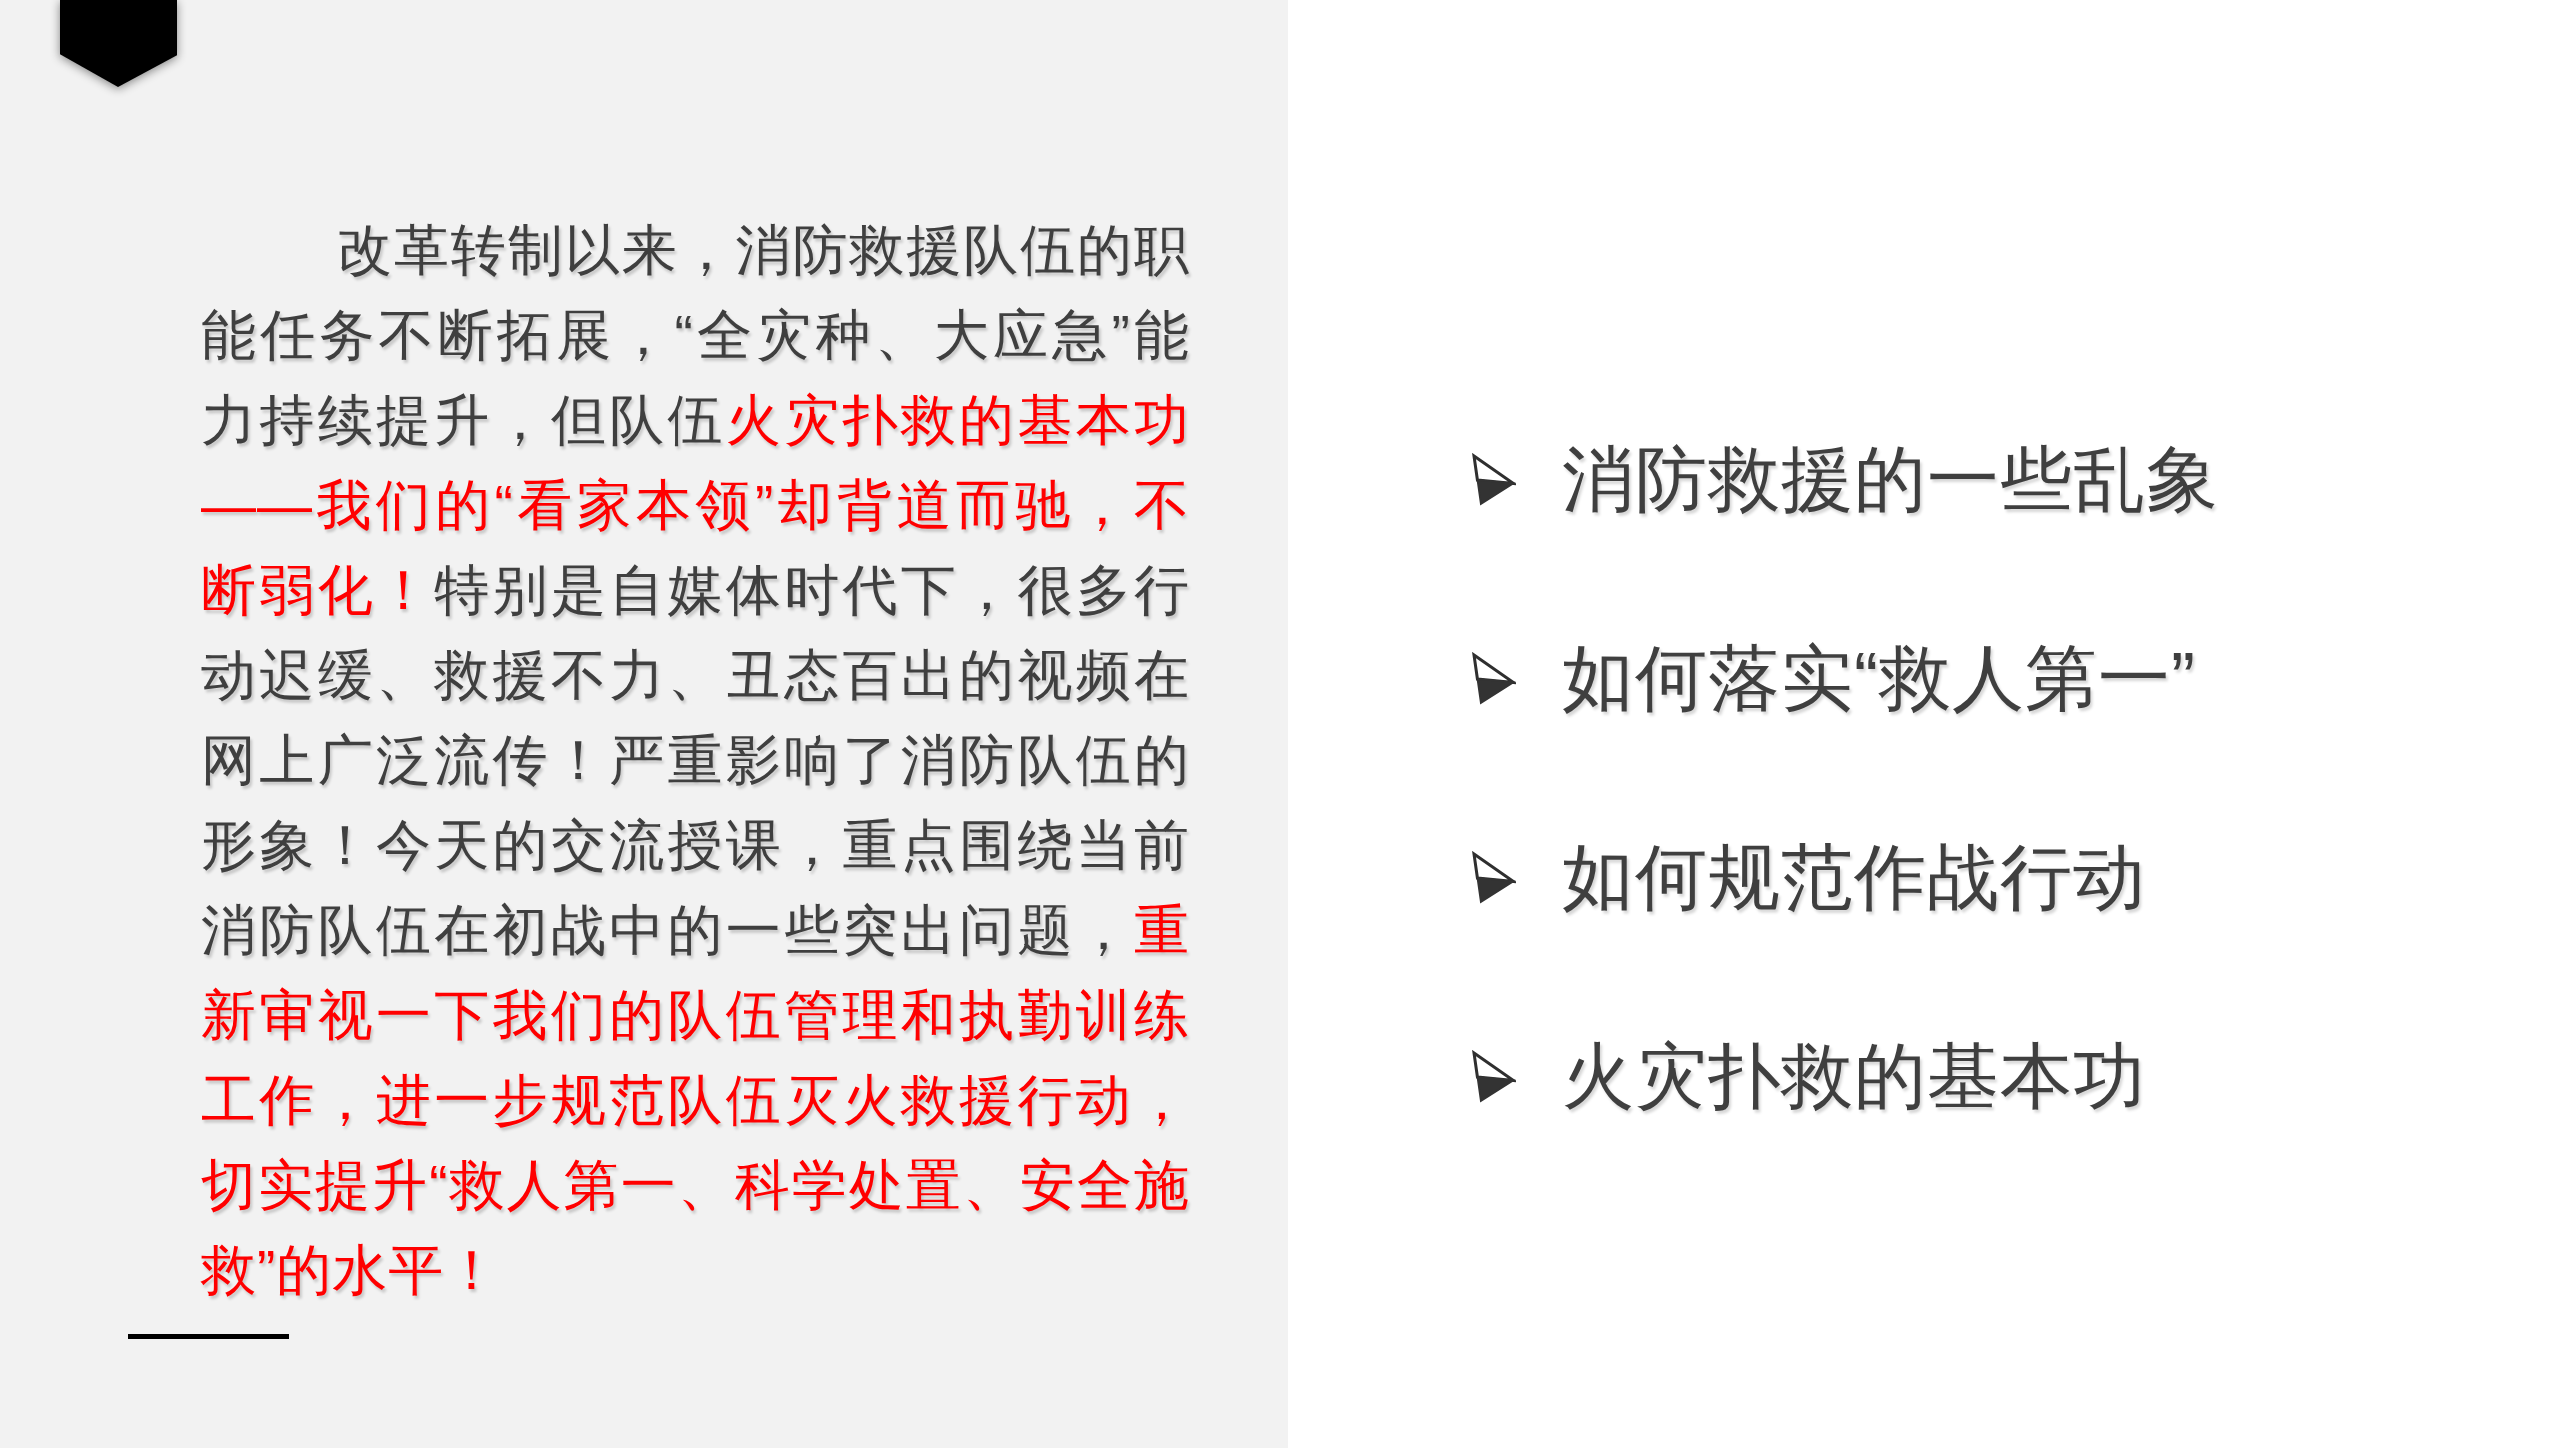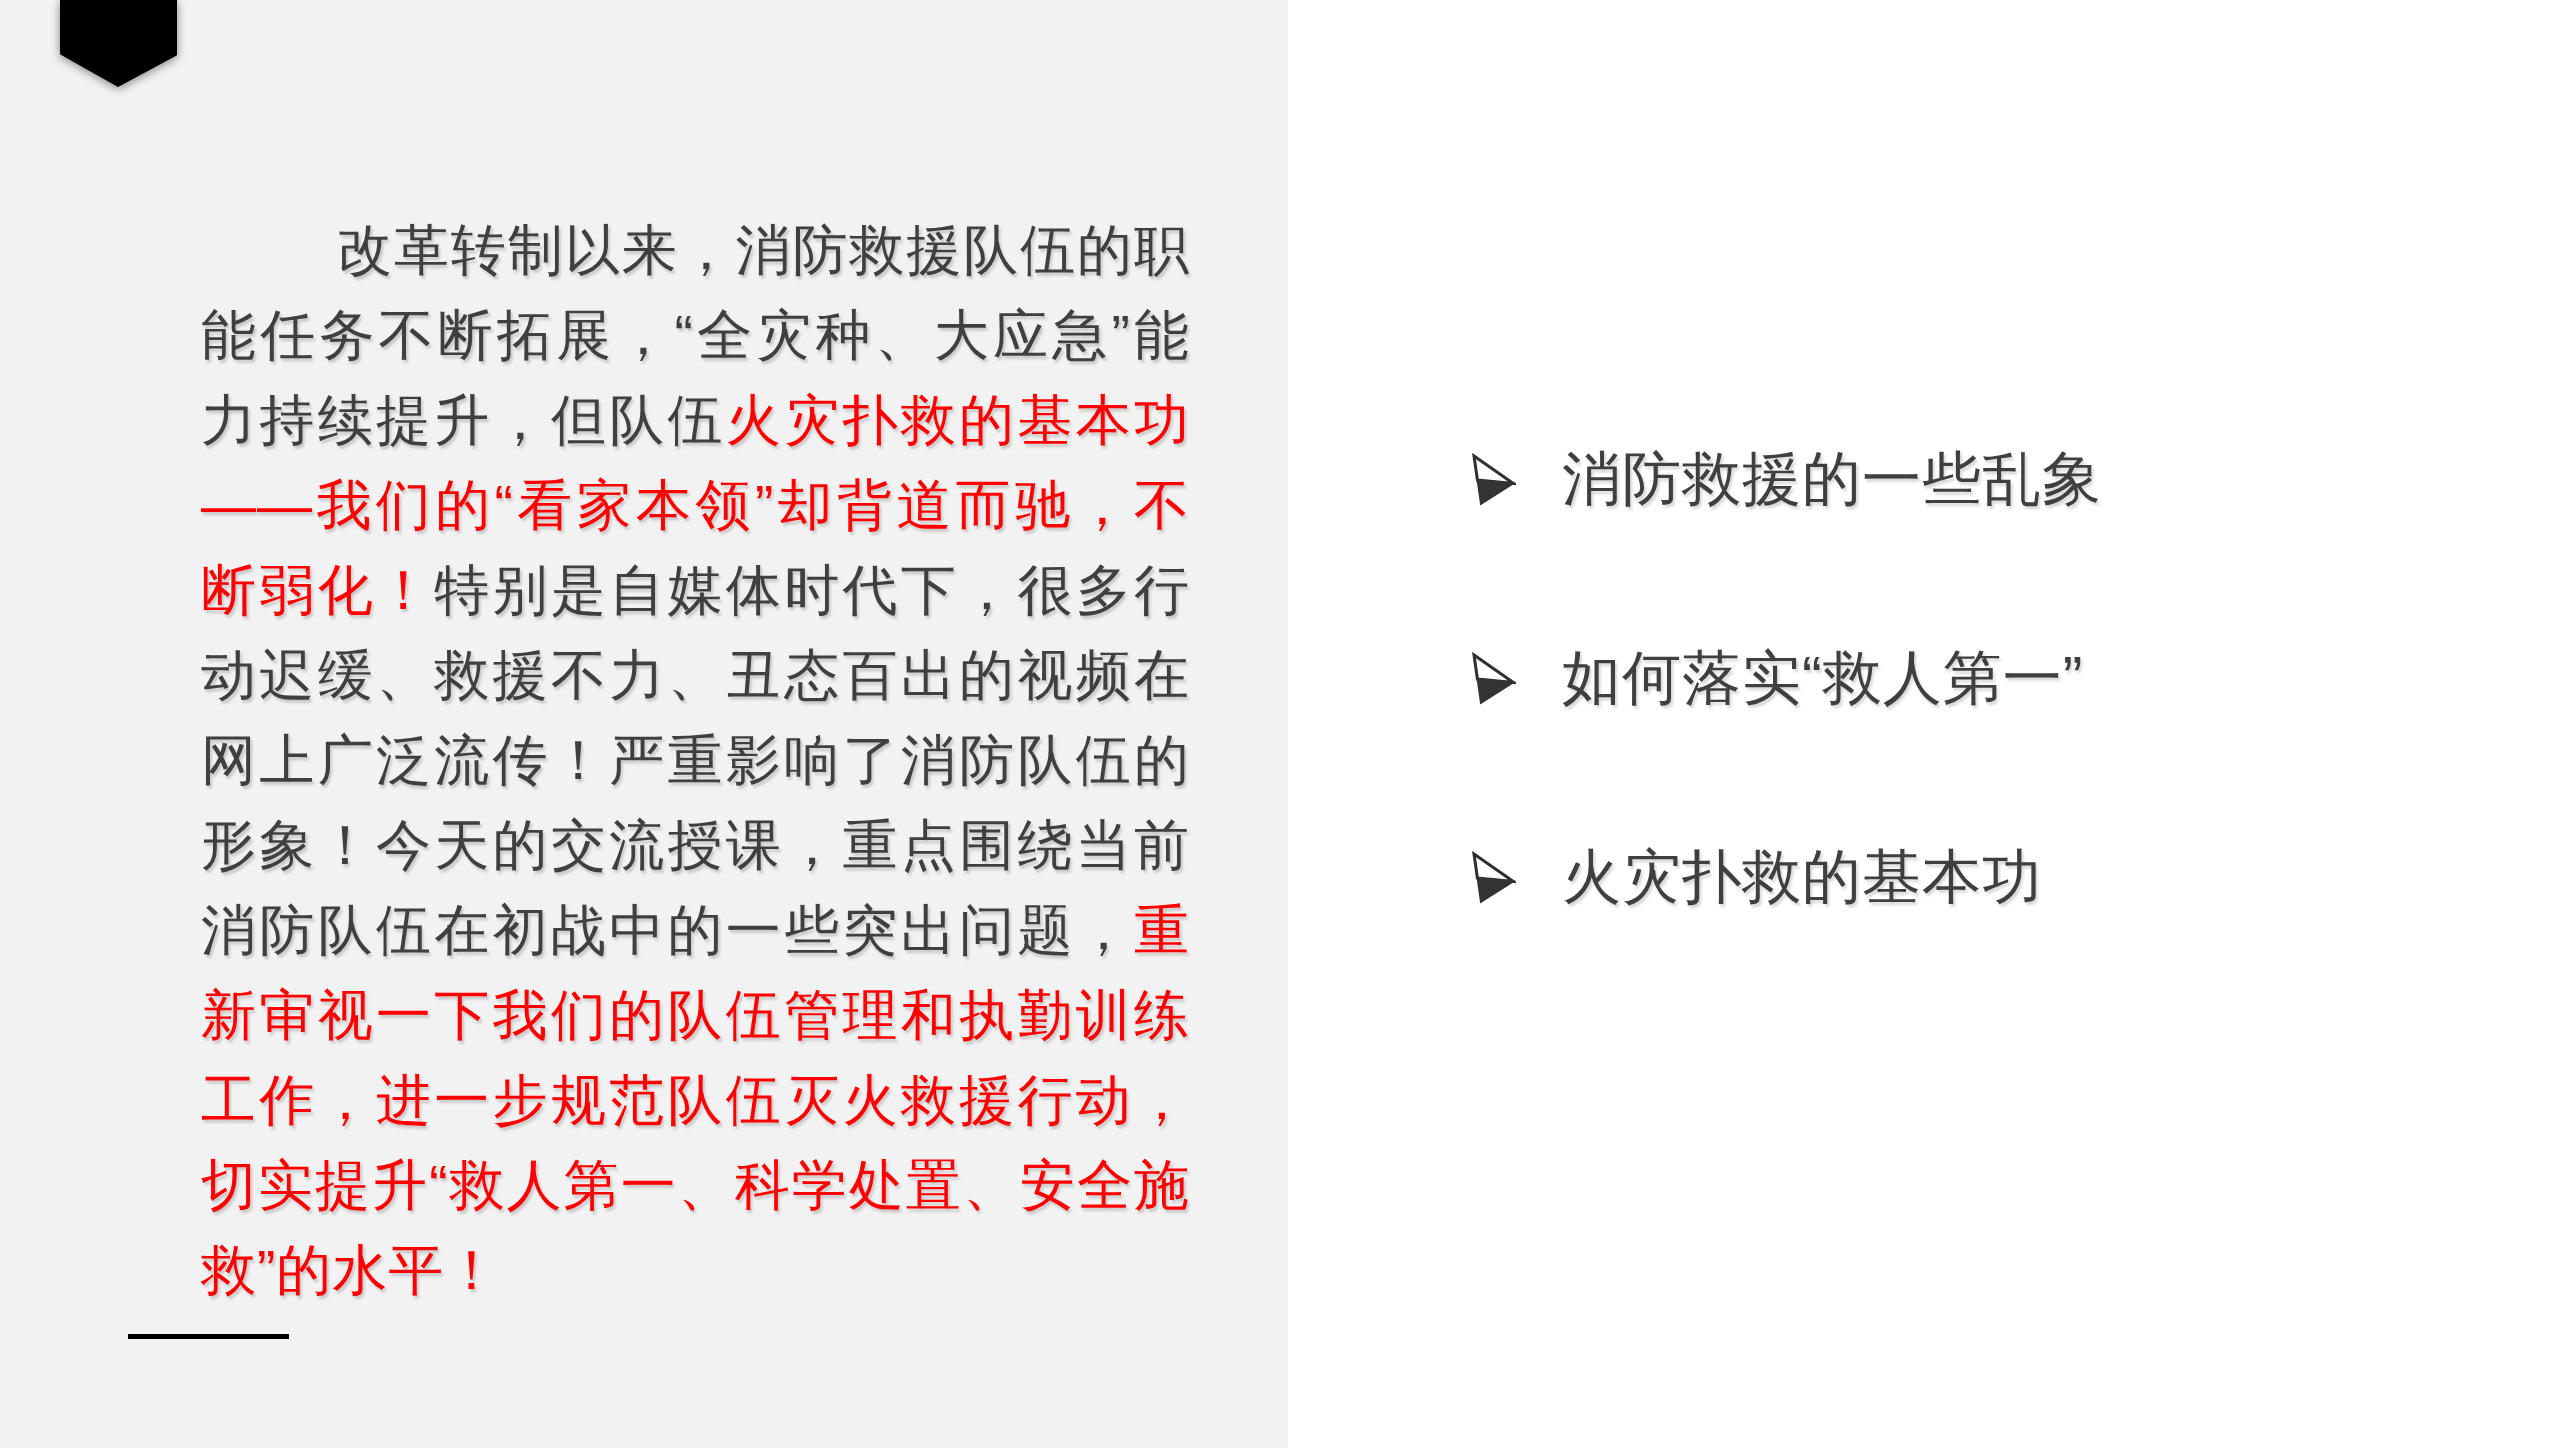--- a/index.html
+++ b/index.html
@@ -33,21 +33,21 @@
     width:161px;height:4.8px;
     background:var(--accent-black,#000);
   }
   .agenda{
     position:absolute;left:1468px;top:437px;
     margin:0;padding:0;list-style:none;
   }
   .agenda li{
     display:flex;align-items:center;
     height:85px;margin-bottom:114px;
-    font-size:59px;letter-spacing:1px;
+    font-size:72px;letter-spacing:1px;
     color:var(--text-dark,#3f3f3f);
     text-shadow:1.9px 2.9px 2.9px rgba(0,0,0,0.16);
     white-space:nowrap;
   }
   .arrow{width:48px;height:54px;margin-right:46px;flex:0 0 auto;}
   .diamonds{position:absolute;left:2442px;top:1348px;}
 </style>
 </head>
 <body>
 
@@ -73,20 +73,27 @@
   </li>
 
   <li>
     <svg class="arrow" viewBox="0 0 56 58" aria-hidden="true">
       <polygon points="7,1 53,33 11,29" fill="#ffffff" stroke="#2f2f2f" stroke-width="3.5" stroke-linejoin="miter"></polygon>
       <polygon points="11,29 53,33 15,57" fill="#333333" stroke="#333333" stroke-width="2" stroke-linejoin="miter"></polygon>
     </svg>
     <span class="bullet-label">如何落实“救人第一”</span>
   </li>
 
+  <li>
+    <svg class="arrow" viewBox="0 0 56 58" aria-hidden="true">
+      <polygon points="7,1 53,33 11,29" fill="#ffffff" stroke="#2f2f2f" stroke-width="3.5" stroke-linejoin="miter"></polygon>
+      <polygon points="11,29 53,33 15,57" fill="#333333" stroke="#333333" stroke-width="2" stroke-linejoin="miter"></polygon>
+    </svg>
+    <span class="bullet-label">如何规范作战行动</span>
+  </li>
 
   <li>
     <svg class="arrow" viewBox="0 0 56 58" aria-hidden="true">
       <polygon points="7,1 53,33 11,29" fill="#ffffff" stroke="#2f2f2f" stroke-width="3.5" stroke-linejoin="miter"></polygon>
       <polygon points="11,29 53,33 15,57" fill="#333333" stroke="#333333" stroke-width="2" stroke-linejoin="miter"></polygon>
     </svg>
     <span class="bullet-label">火灾扑救的基本功</span>
   </li>
 </ul>
 

